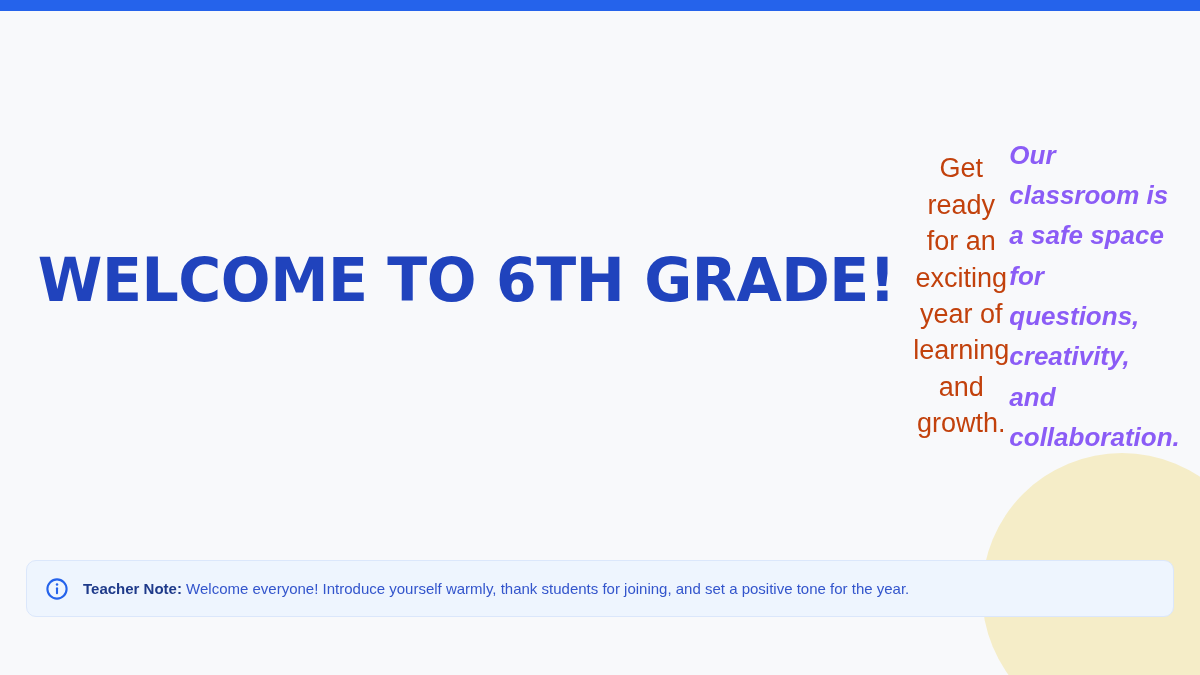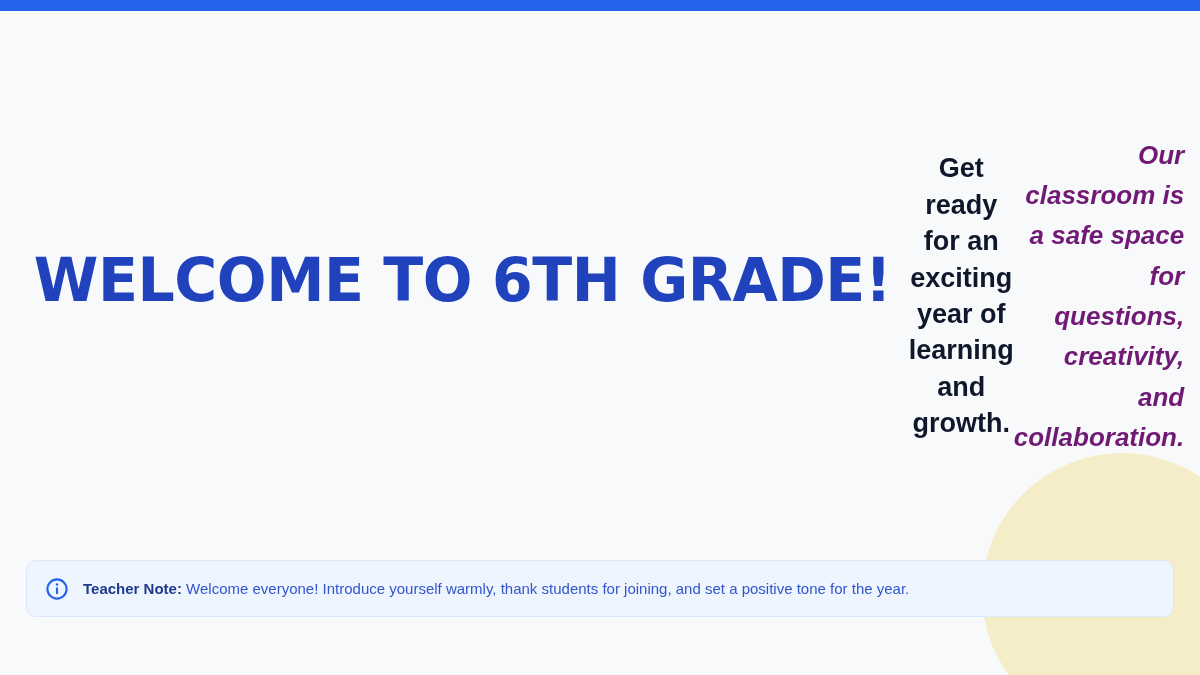--- a/index.html
+++ b/index.html
@@ -78,33 +78,33 @@
     width: 80px;
     height: 6px;
     background: #eab308;
     border-radius: 1px;
     margin-top: 30px;
   }
 
   .subtitle {
     margin-top: 32px;
     font-size: 27px;
-    font-weight: 700;
-    color: #0f172a;
+    font-weight: 400;
+    color: #c2410c;
     text-align: center;
     line-height: 1.35;
   }
 
   .tagline {
     margin-top: 32px;
     font-size: 26px;
     font-weight: 700;
     font-style: italic;
-    color: #701a75;
-    text-align: right;
+    color: #8b5cf6;
+    text-align: left;
     line-height: 1.55;
     max-width: 640px;
   }
 
   
   .teacher-note {
     position: absolute;
     left: 26px;
     top: 560px;
     width: 1148px;

